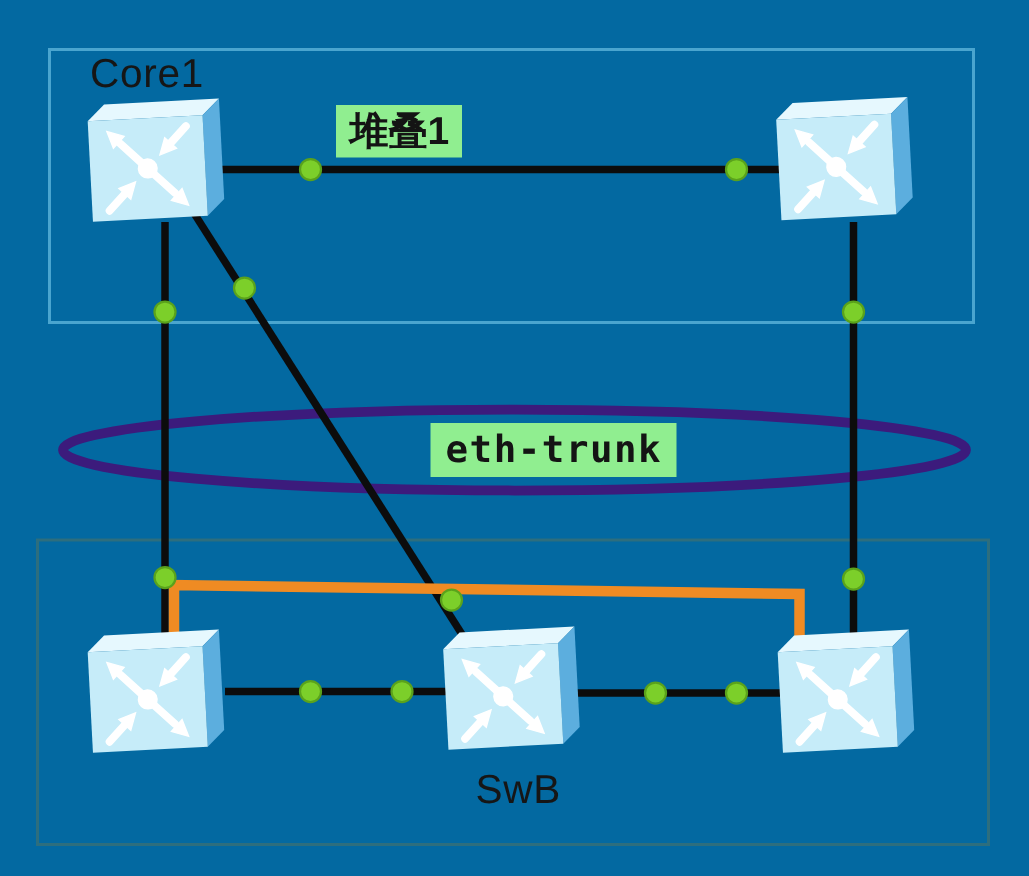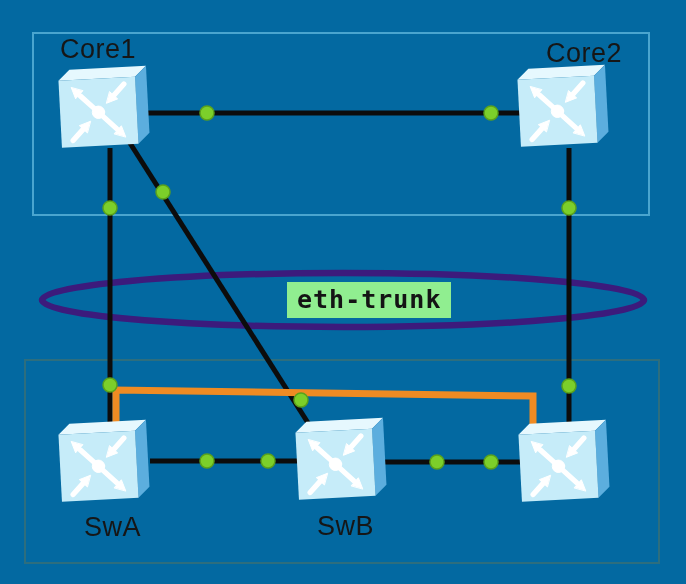--- a/index.html
+++ b/index.html
@@ -108,20 +108,19 @@
       <use href="#switch-sym"></use>
     </svg>
   <svg class="node-icon" style="left:295px; top:415px" viewBox="0 0 100 96">
       <use href="#switch-sym"></use>
     </svg>
   <svg class="node-icon" style="left:518px; top:417px" viewBox="0 0 100 96">
       <use href="#switch-sym"></use>
     </svg>
 
   <div class="node-label" style="left:60px;  top:34px">Core1</div>
-  <div class="node-label" style="left:546px; top:38px">Core2</div>
-  <div class="node-label" style="left:84px;  top:512px">SwA</div>
   <div class="node-label" style="left:317px; top:511px">SwB</div>
 
+  <div class="tag" style="left:224px; top:70px">堆叠1</div>
   <div class="tag mono" style="left:287px; top:282px">eth-trunk</div>
 
 
 </div>
 
 </body></html>

